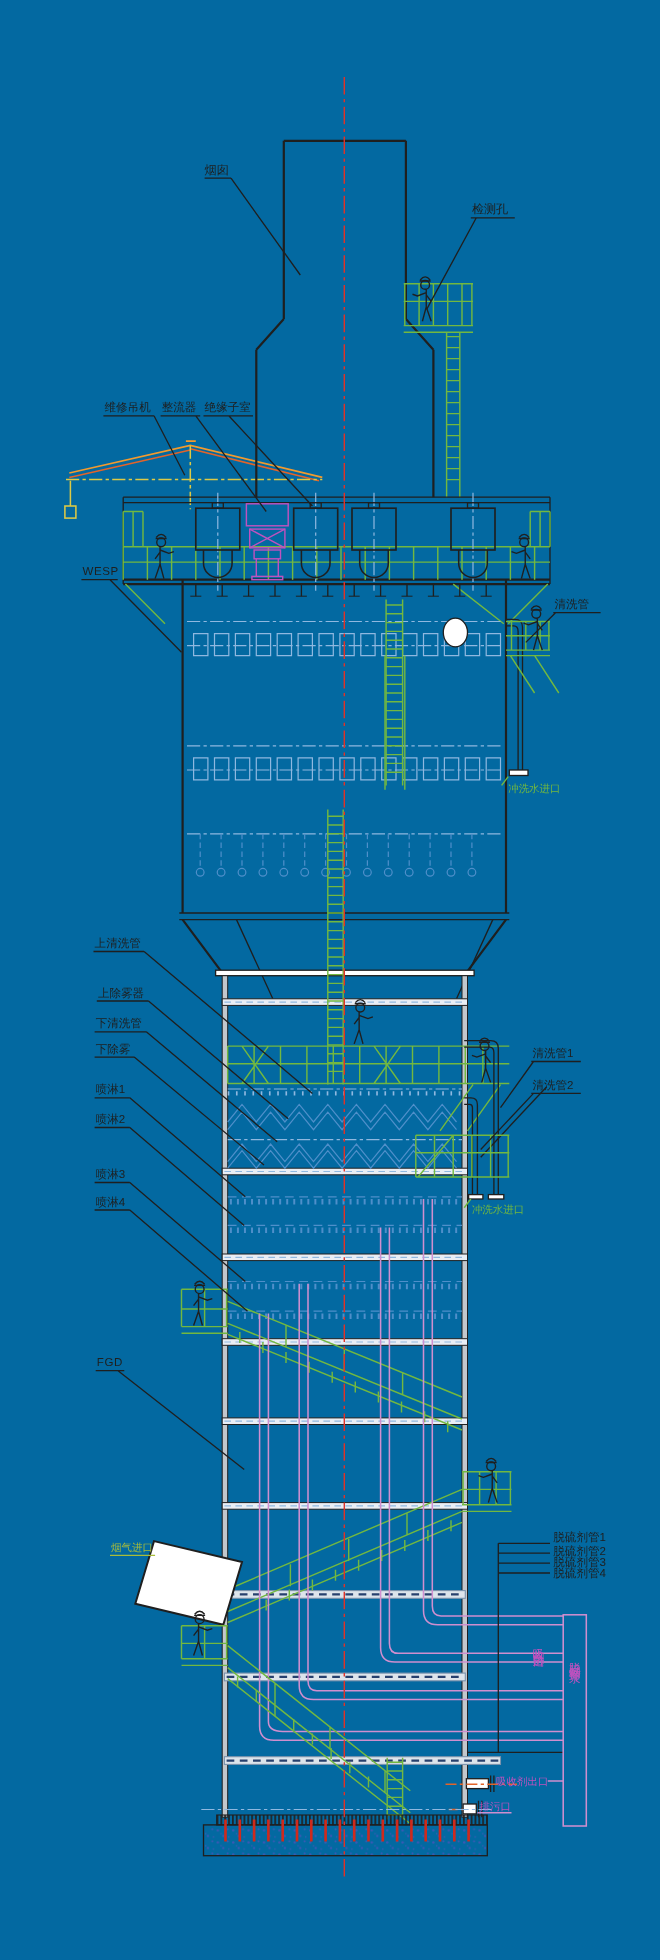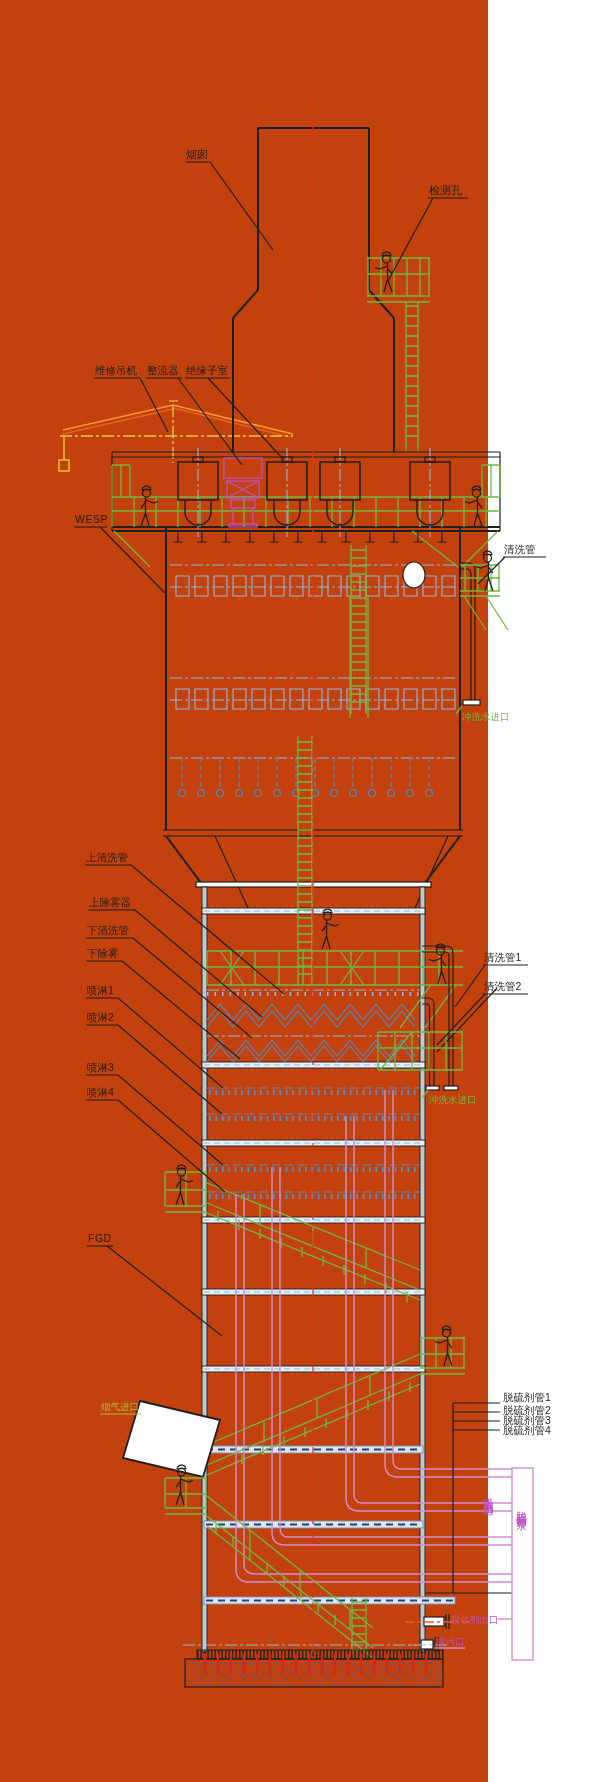--- a/index.html
+++ b/index.html
@@ -1,17 +1,17 @@
 <!DOCTYPE html>
 <html style="--ink: #1f1f1f; --green: #72b840; --blue: #4f8fca; --lightblue: #8fb8e0; --pink: #cf8fcf; --magenta: #bf52bf; --red: #e03228; --orange: #f29a2e; --yellow: #ddca45; --redorange: #e2642a; --wallgray: #c2c7cc; --graypipe: #7b93ad; --navy: #27406e; --boltred: #cf2a1d; --speck: #3b58b5; --olive: #a9bd3a;"><head>
 <meta charset="utf-8">
 <style>
   :root{ --ink:#1f1f1f; }
   html,body{margin:0;padding:0;background:#fff;}
-  .stage{width:488px;height:1782px;position:relative;background:#c2410c;}
+  .stage{width:600px;height:1782px;position:relative;background:#0369a1;}
   svg{display:block;}
   
   .ln  {stroke:var(--ink);stroke-width:1.2;fill:none;}
   .ln2 {stroke:var(--ink);stroke-width:2;fill:none;}
   .lnt {stroke:var(--ink);stroke-width:0.9;fill:none;}
   .wfill{fill:#ffffff;}
   .grn {stroke:var(--green);stroke-width:1.3;fill:none;}
   .blu {stroke:var(--blue);stroke-width:1.1;fill:none;}
   .lblu{stroke:var(--lightblue);stroke-width:1.1;fill:none;}
   .dd  {stroke-dasharray:12 3 3 3;}

